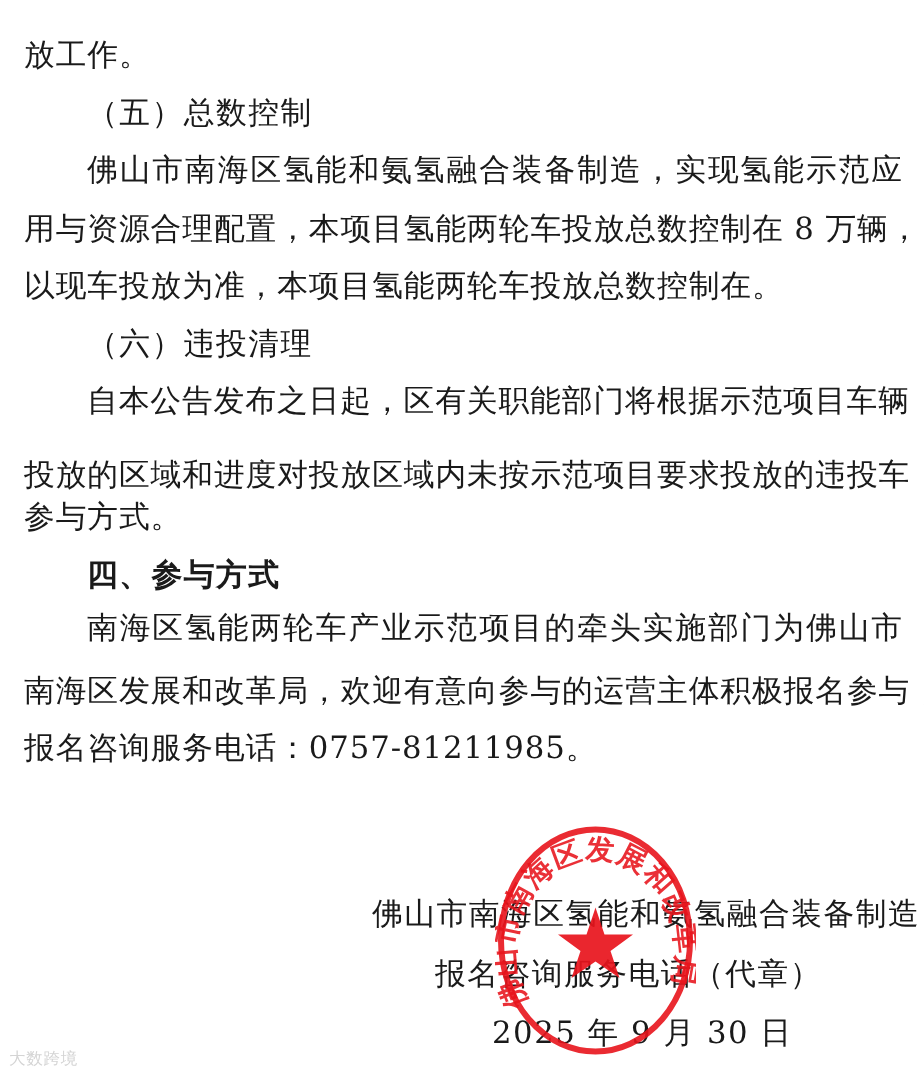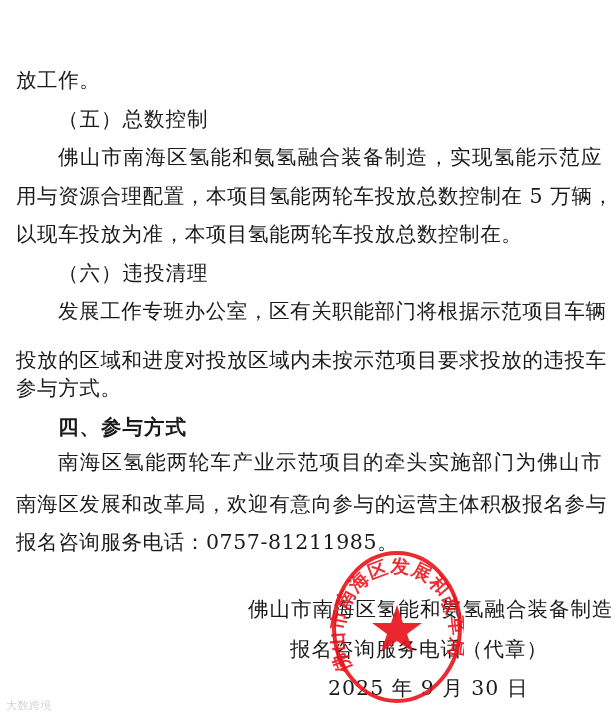--- a/index.html
+++ b/index.html
@@ -1,40 +1,40 @@
 <!DOCTYPE html>
 <html><head>
 <meta charset="utf-8">
 <style>
   html, body { margin: 0; padding: 0; background: #ffffff; }
   body { width: 616px; height: 720px; position: relative; overflow: hidden;
          font-family: "DejaVu Serif", "Liberation Serif", serif; color: #1a1a1a; }
   .line { position: absolute; left: 16px; width: 586px; font-size: 20.5px; line-height: 24px;
-          white-space: nowrap; letter-spacing: 0.6px; text-align: justify; text-align-last: justify; margin-top: 44px; }
+          white-space: nowrap; letter-spacing: 0.6px; text-align: justify; text-align-last: justify; }
   .line.last { text-align-last: left; }
   .indent { left: 58px; width: 544px; }
   .heading-sub { left: 58px; text-align-last: left; letter-spacing: 1px; }
   .heading-main { left: 58px; font-family: "DejaVu Sans", "Liberation Sans", sans-serif;
                   font-weight: bold; letter-spacing: 1px; text-align-last: left; }
   .sig { position: absolute; font-size: 20.5px; line-height: 24px; white-space: nowrap; letter-spacing: 1px; }
   .stamp { position: absolute; left: 330px; top: 549px; width: 134px; height: 156px; pointer-events: none; }
   .watermark { position: absolute; left: 6px; top: 698px; font-size: 11px; color: #d4d4d4;
                font-family: Liberation Serif, serif; letter-spacing: 0.5px; }
 </style>
 </head>
 <body>
 
 <div>
   <div class="line last" style="top:24px">放工作。</div>
   <div class="line heading-sub" style="top:63px">（五）总数控制</div>
   <div class="line indent" style="top:101px">佛山市南海区氢能和氨氢融合装备制造，实现氢能示范应</div>
-  <div class="line" style="top:140px">用与资源合理配置，本项目氢能两轮车投放总数控制在 5 万辆，</div>
+  <div class="line" style="top:140px">用与资源合理配置，本项目氢能两轮车投放总数控制在 8 万辆，</div>
   <div class="line last" style="top:178px">以现车投放为准，本项目氢能两轮车投放总数控制在。</div>
   <div class="line heading-sub" style="top:217px">（六）违投清理</div>
-  <div class="line indent" style="top:255px">发展工作专班办公室，区有关职能部门将根据示范项目车辆</div>
+  <div class="line indent" style="top:255px">自本公告发布之日起，区有关职能部门将根据示范项目车辆</div>
   <div class="line" style="top:304px">投放的区域和进度对投放区域内未按示范项目要求投放的违投车</div>
   <div class="line last" style="top:332px">参与方式。</div>
   <div class="line heading-main" style="top:371px">四、参与方式</div>
   <div class="line indent" style="top:406px">南海区氢能两轮车产业示范项目的牵头实施部门为佛山市</div>
   <div class="line" style="top:448px">南海区发展和改革局，欢迎有意向参与的运营主体积极报名参与，</div>
   <div class="line last" style="top:486px">报名咨询服务电话：0757-81211985。</div>
 
   <div class="sig" style="left:248px; top:597px">佛山市南海区氢能和氨氢融合装备制造</div>
   <div class="sig" style="left:290px; top:637px">报名咨询服务电话（代章）</div>
   <div class="sig" style="left:328px; top:676px">2025 年 9 月 30 日</div>

